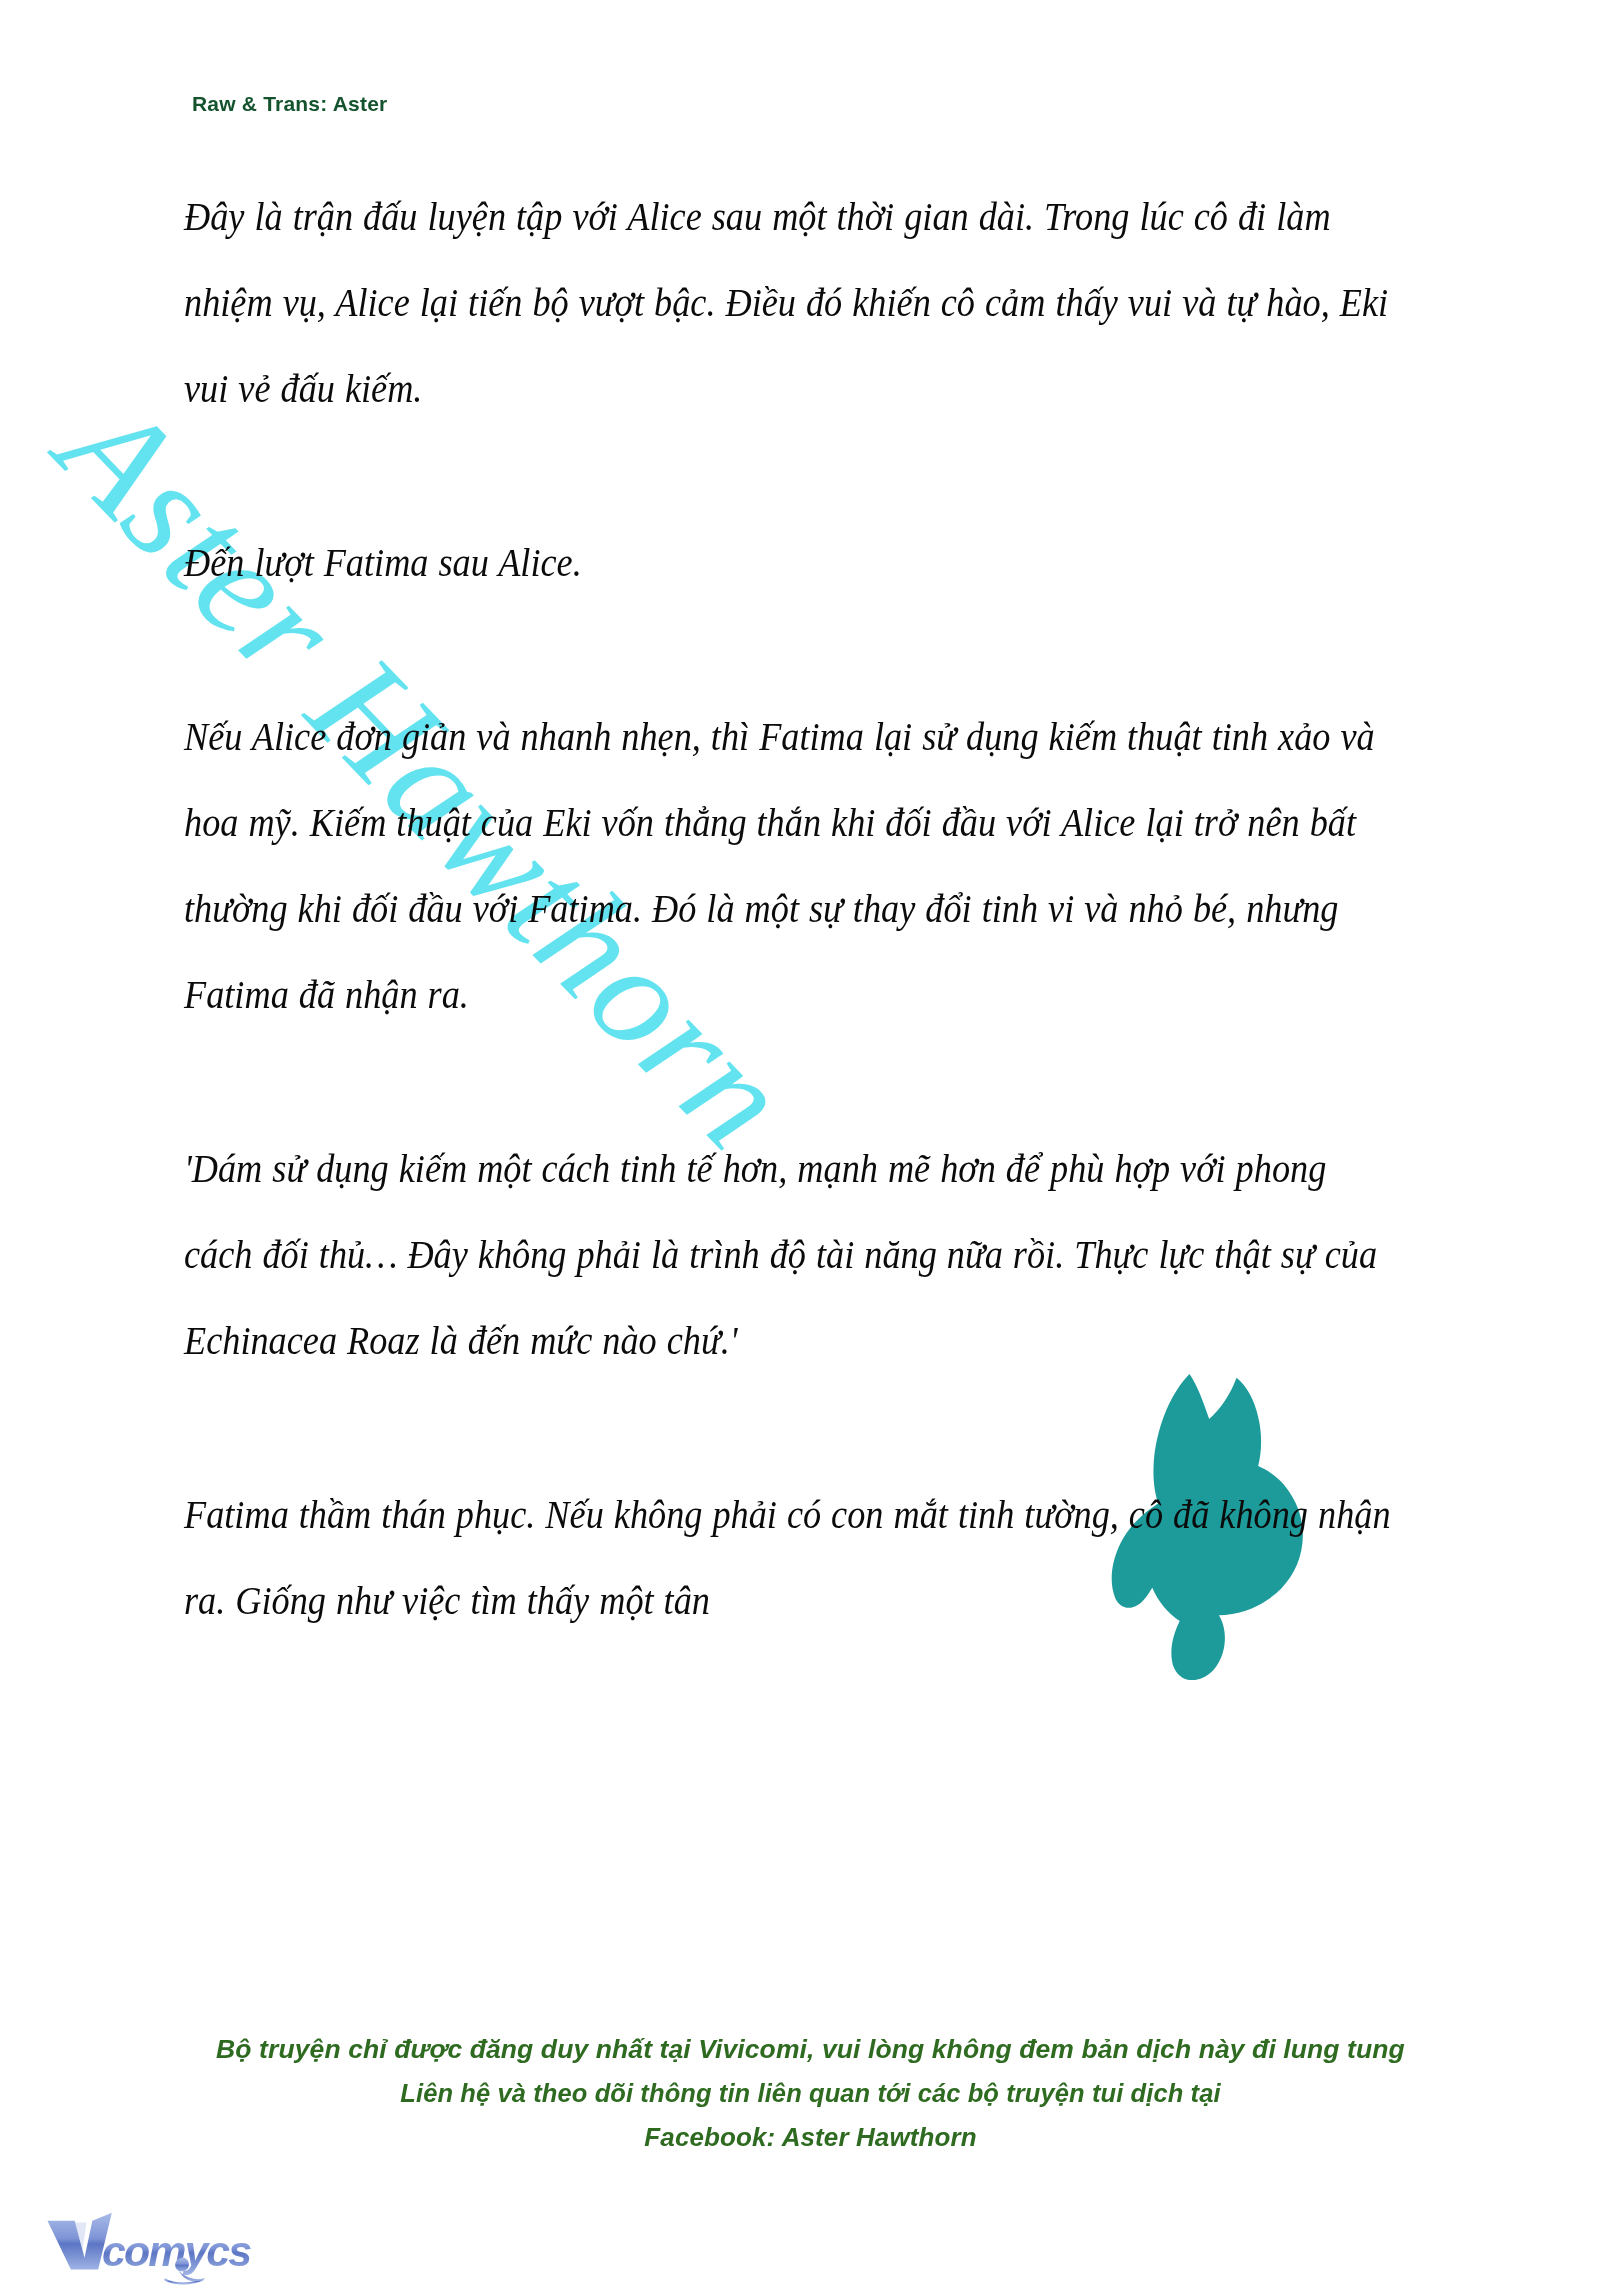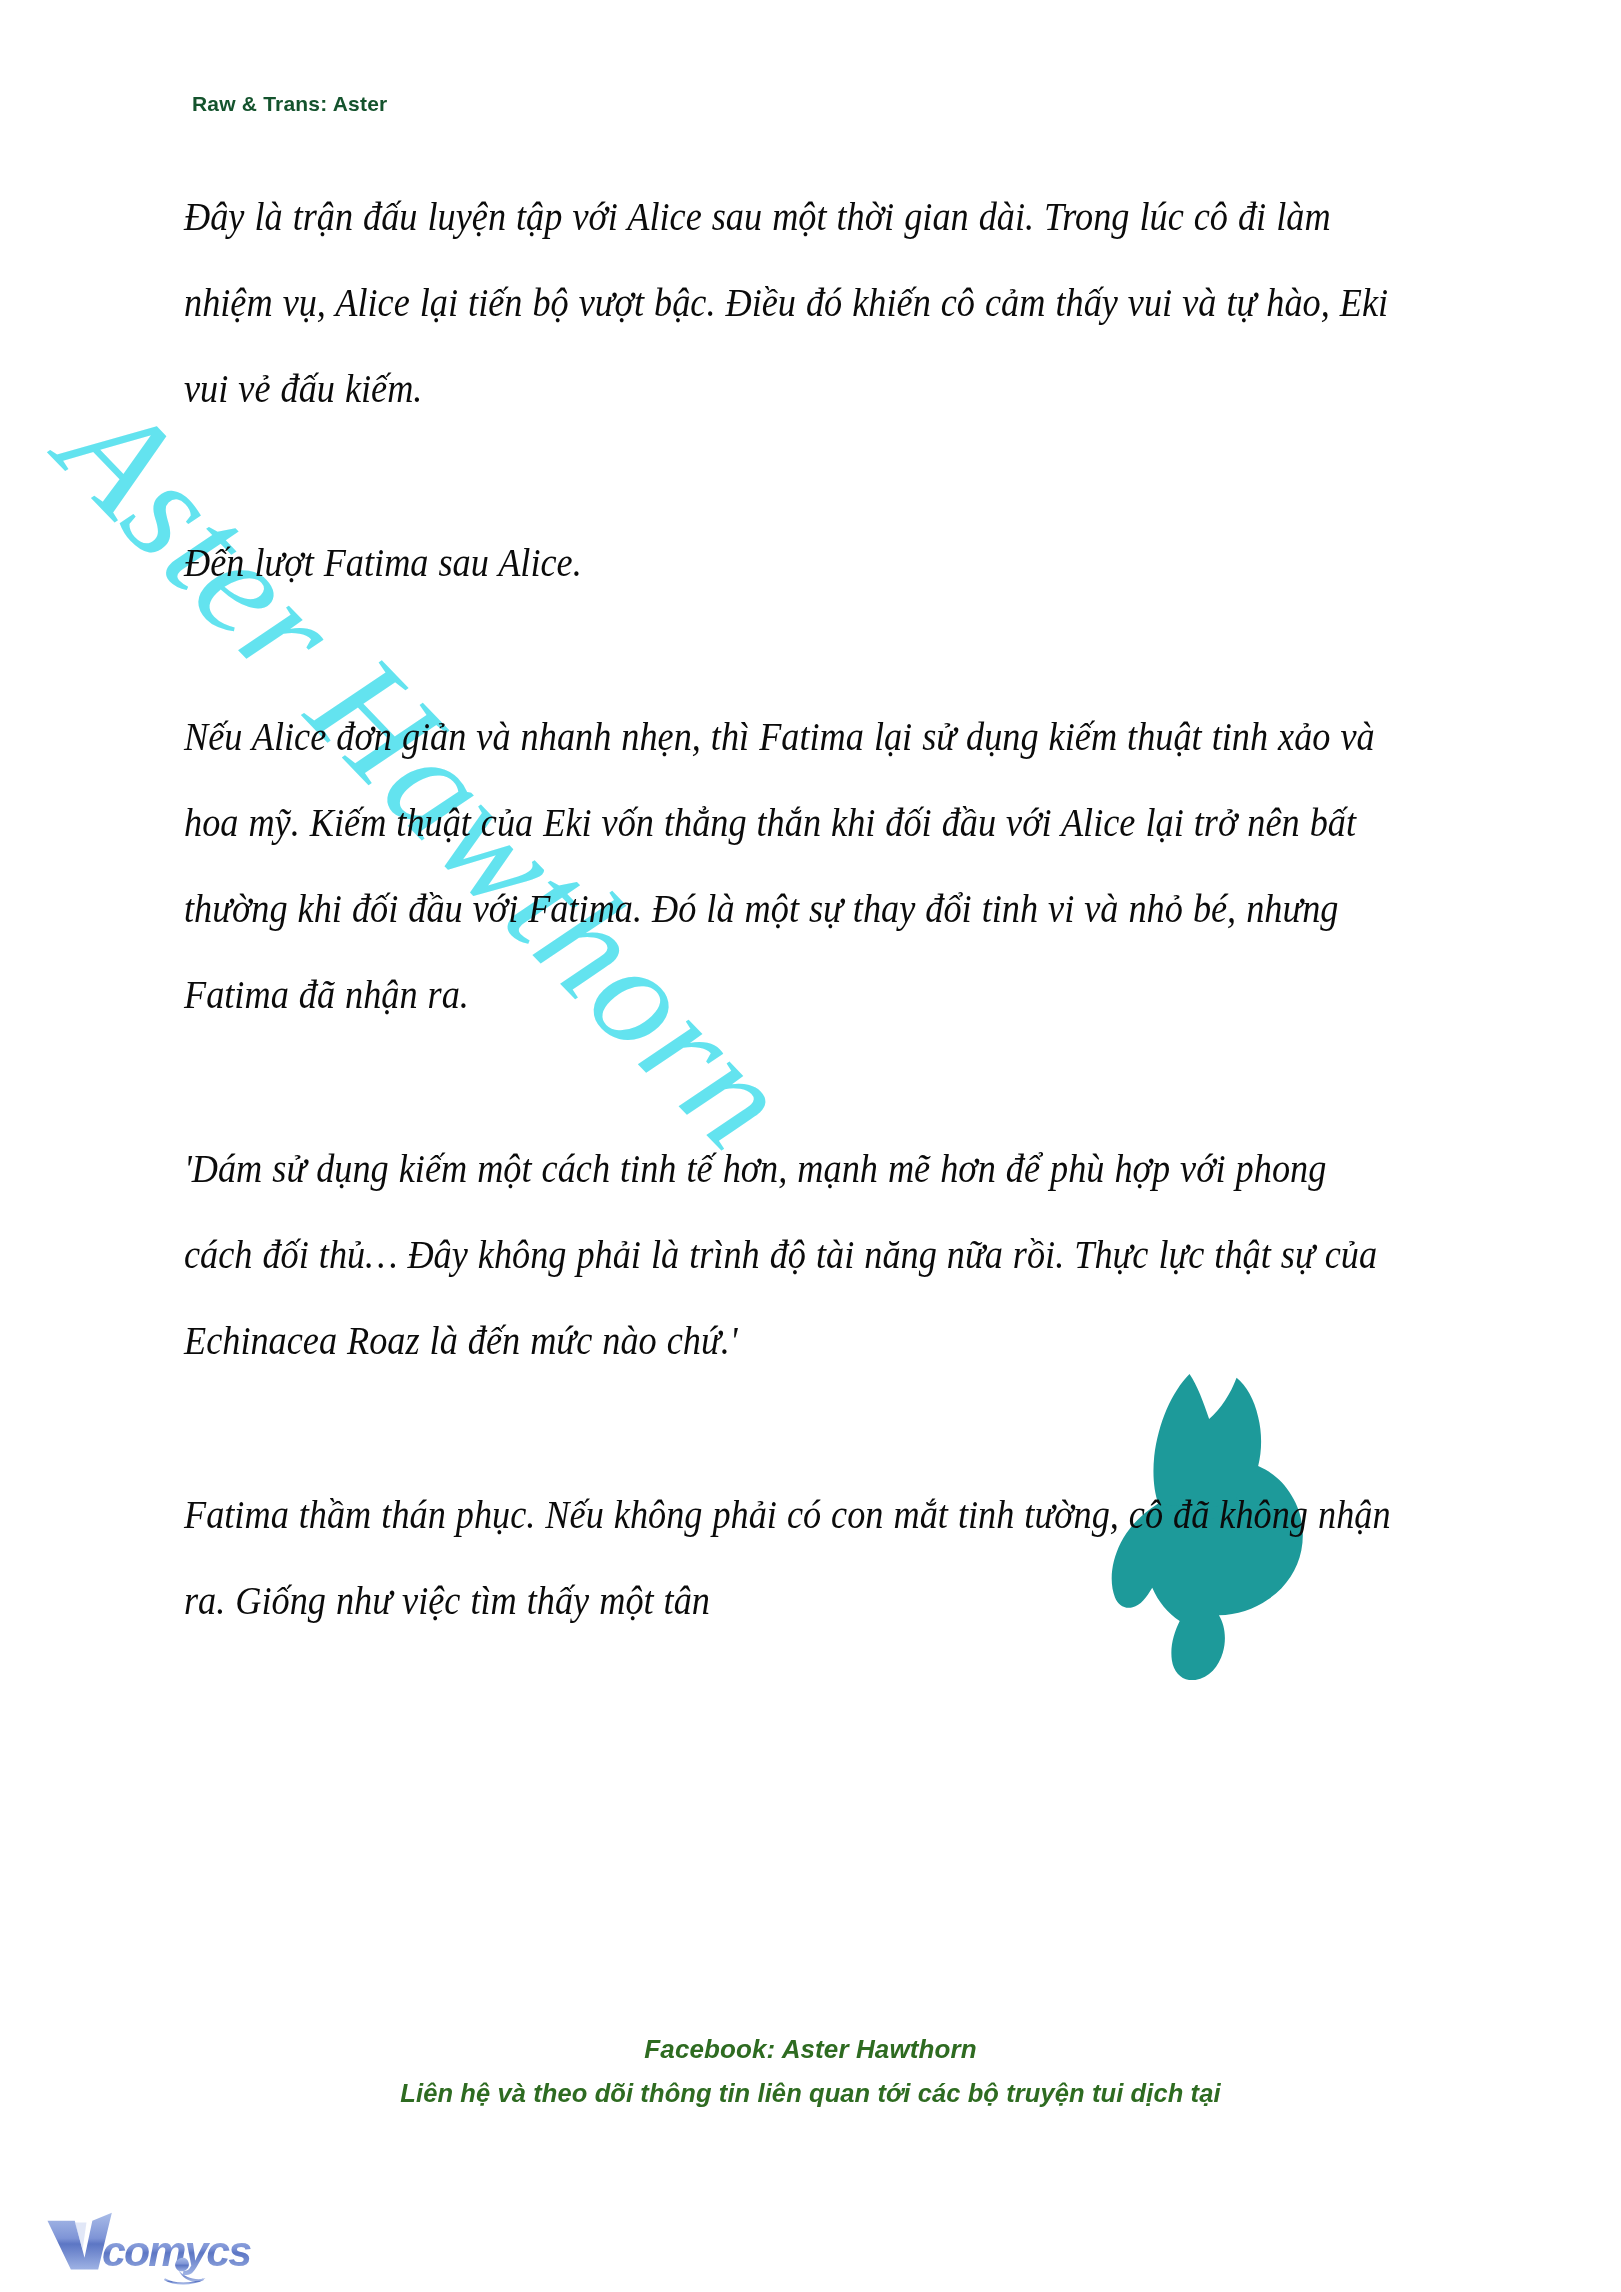--- a/index.html
+++ b/index.html
@@ -179,22 +179,23 @@
 
   <div id="body-column">
     <p class="para">Đây là trận đấu luyện tập với Alice sau một thời gian dài. Trong lúc cô đi làm nhiệm vụ, Alice lại tiến bộ vượt bậc. Điều đó khiến cô cảm thấy vui và tự hào, Eki vui vẻ đấu kiếm.</p>
     <p class="para">Đến lượt Fatima sau Alice.</p>
     <p class="para">Nếu Alice đơn giản và nhanh nhẹn, thì Fatima lại sử dụng kiếm thuật tinh xảo và hoa mỹ. Kiếm thuật của Eki vốn thẳng thắn khi đối đầu với Alice lại trở nên bất thường khi đối đầu với Fatima. Đó là một sự thay đổi tinh vi và nhỏ bé, nhưng Fatima đã nhận ra.</p>
     <p class="para">'Dám sử dụng kiếm một cách tinh tế hơn, mạnh mẽ hơn để phù hợp với phong cách đối thủ… Đây không phải là trình độ tài năng nữa rồi. Thực lực thật sự của Echinacea Roaz là đến mức nào chứ.'</p>
     <p class="para">Fatima thầm thán phục. Nếu không phải có con mắt tinh tường, cô đã không nhận ra. Giống như việc tìm thấy một tân</p>
   </div>
 
   <div id="footer">
+    <div class="fl fl-1">Bộ truyện chỉ được đăng duy nhất tại Vivicomi, vui lòng không đem bản dịch này đi lung tung</div>
+    <div class="fl fl-2">Liên hệ và theo dõi thông tin liên quan tới các bộ truyện tui dịch tại</div>
     <div class="fl fl-3">Facebook: Aster Hawthorn</div>
-    <div class="fl fl-2">Liên hệ và theo dõi thông tin liên quan tới các bộ truyện tui dịch tại</div>
   </div>
 
   <div id="logo">
     <svg viewBox="0 0 250 80" width="245" height="78" xmlns="http://www.w3.org/2000/svg">
       <defs>
         <linearGradient id="lg" x1="0" y1="0" x2="0" y2="1">
           <stop offset="0%" stop-color="#A9BCE8"></stop>
           <stop offset="45%" stop-color="#7E94D6"></stop>
           <stop offset="55%" stop-color="#5C76C4"></stop>
           <stop offset="100%" stop-color="#9EB2E4"></stop>

